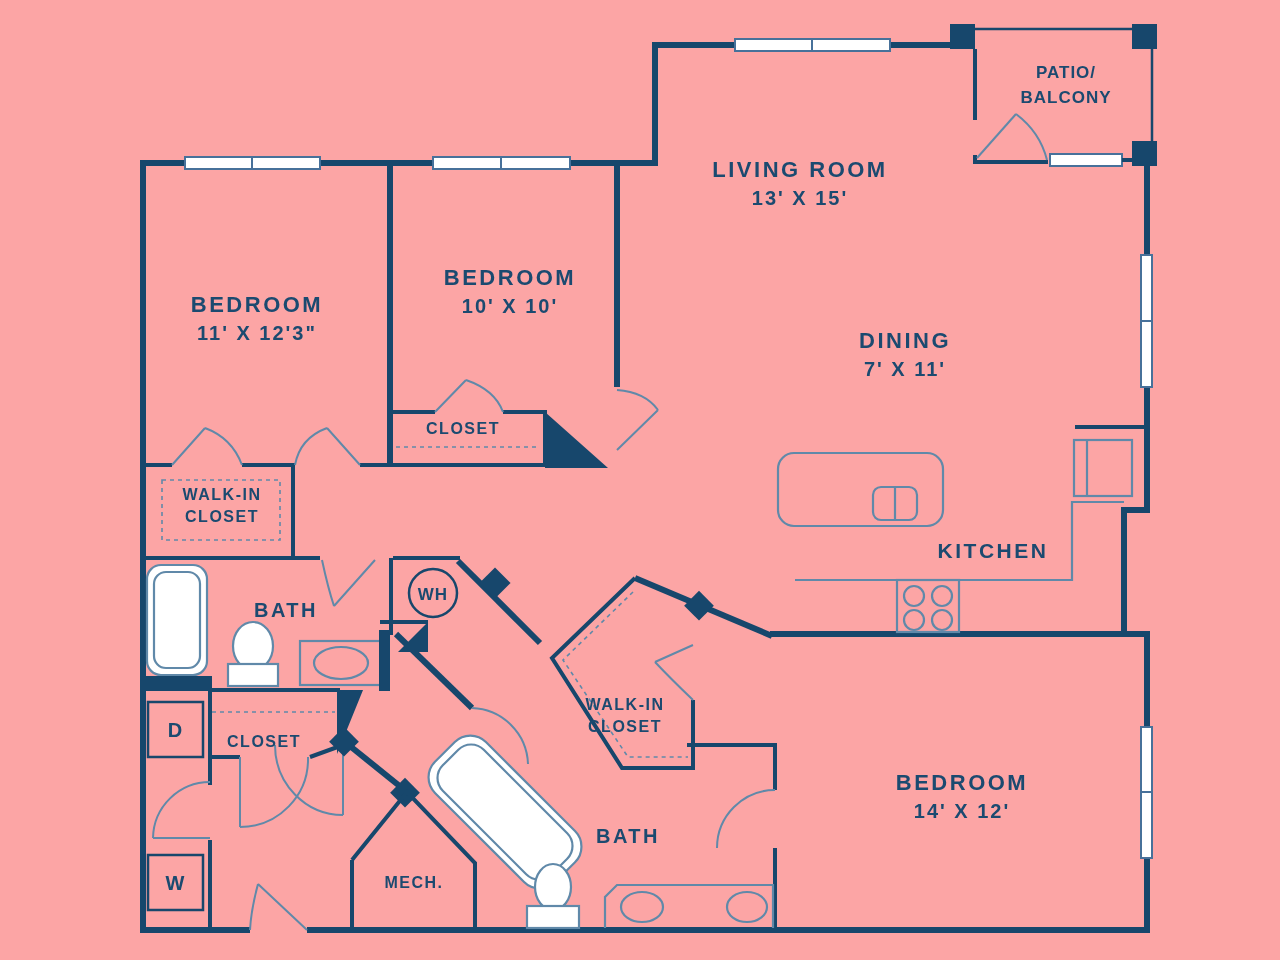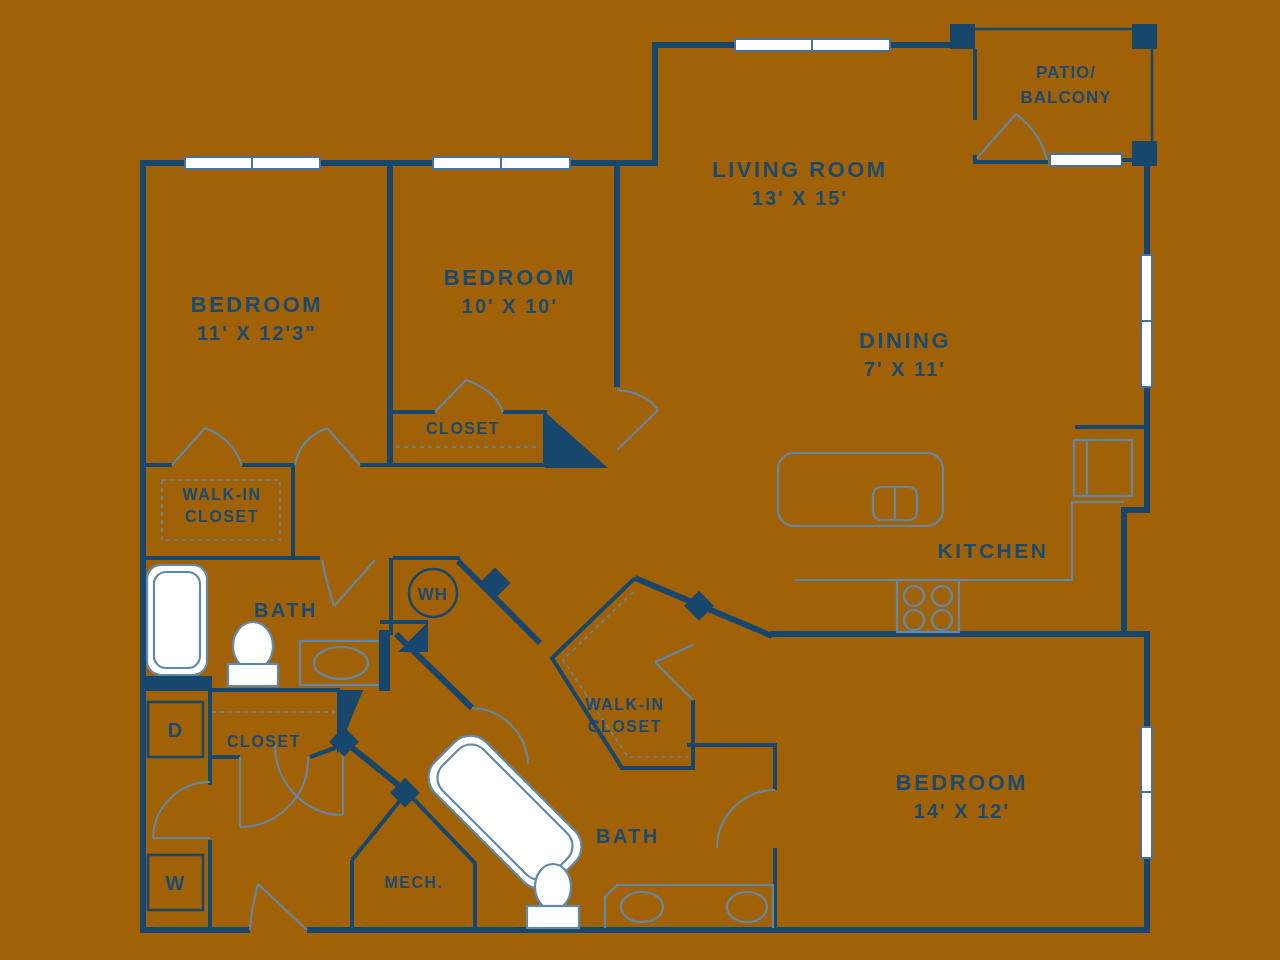--- a/index.html
+++ b/index.html
@@ -1,16 +1,16 @@
 <!DOCTYPE html>
 <html><head>
 <meta charset="utf-8">
 <style>
   html,body{margin:0;padding:0;background:#ffffff;}
-  .stage{position:relative;width:1280px;height:960px;background:#a16207;overflow:hidden;
+  .stage{position:relative;width:1280px;height:960px;background:#fca5a5;overflow:hidden;
          font-family:"Liberation Sans", sans-serif;}
   svg{display:block;}
   text{fill:#1b4a70;font-family:"Liberation Sans", sans-serif;}
   .room-name{font-size:22px;font-weight:bold;letter-spacing:2.5px;}
   .room-dims{font-size:20px;font-weight:600;letter-spacing:2px;}
   .small-label{font-size:16px;font-weight:bold;letter-spacing:1.5px;}
   .tiny-label{font-size:17px;font-weight:bold;letter-spacing:1px;}
   .appliance-label{font-size:20px;font-weight:bold;}
   .wall{stroke:#17476c;fill:none;}
   .w6{stroke-width:6;} .w4{stroke-width:4;}

